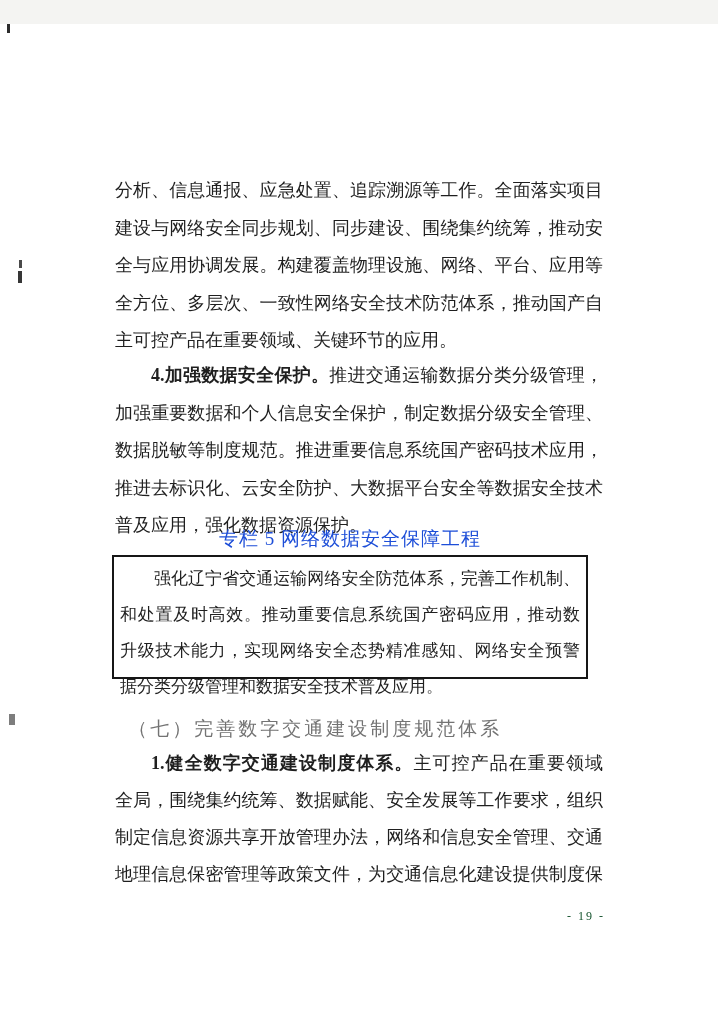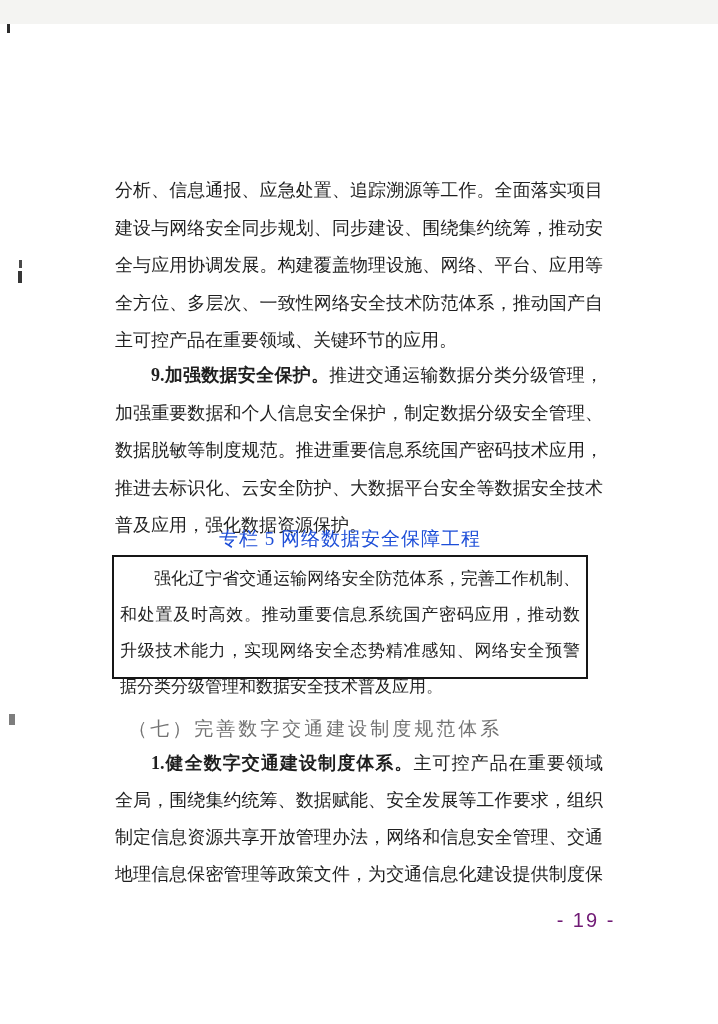--- a/index.html
+++ b/index.html
@@ -56,24 +56,24 @@
     font-size: 19px;
     line-height: 30px;
     letter-spacing: 3px;
     text-indent: 0.7em;
     color: #737373;
   }
   .page-number {
     position: absolute;
     left: 538px; top: 885px; width: 96px;
     text-align: center;
-    font-size: 20px;
+    font-size: 12px;
     letter-spacing: 2px;
-    color: #701a75;
-    font-family: Liberation Sans, sans-serif;
+    color: #14532d;
+    font-family: Liberation Serif, serif;
   }
   .artifact { position: absolute; }
   .a-top    { left: 7px;  top: 0px;   width: 3px; height: 9px;  background: #2c2c2c; }
   .a-mid1   { left: 19px; top: 236px; width: 3px; height: 8px;  background: #4a4a4a; }
   .a-mid2   { left: 18px; top: 247px; width: 4px; height: 12px; background: #363636; }
   .a-low    { left: 9px;  top: 690px; width: 6px; height: 11px; background: #7d7d7d; }
 </style>
 </head>
 <body>
 
@@ -86,21 +86,21 @@
 
   <div class="para p1">
     <div class="ln just">分析、信息通报、应急处置、追踪溯源等工作。全面落实项目</div>
     <div class="ln just">建设与网络安全同步规划、同步建设、围绕集约统筹，推动安</div>
     <div class="ln just">全与应用协调发展。构建覆盖物理设施、网络、平台、应用等</div>
     <div class="ln just">全方位、多层次、一致性网络安全技术防范体系，推动国产自</div>
     <div class="ln">主可控产品在重要领域、关键环节的应用。</div>
   </div>
 
   <div class="para p2">
-    <div class="ln just indent"><span class="lead">9.加强数据安全保护。</span><span>推进交通运输数据分类分级管理，</span></div>
+    <div class="ln just indent"><span class="lead">4.加强数据安全保护。</span><span>推进交通运输数据分类分级管理，</span></div>
     <div class="ln just">加强重要数据和个人信息安全保护，制定数据分级安全管理、</div>
     <div class="ln just">数据脱敏等制度规范。推进重要信息系统国产密码技术应用，</div>
     <div class="ln just">推进去标识化、云安全防护、大数据平台安全等数据安全技术</div>
     <div class="ln">普及应用，强化数据资源保护。</div>
   </div>
 
   <div class="box-title">专栏 5 网络数据安全保障工程</div>
 
   <div class="panel">
     <div class="ln just indent">强化辽宁省交通运输网络安全防范体系，完善工作机制、</div>

